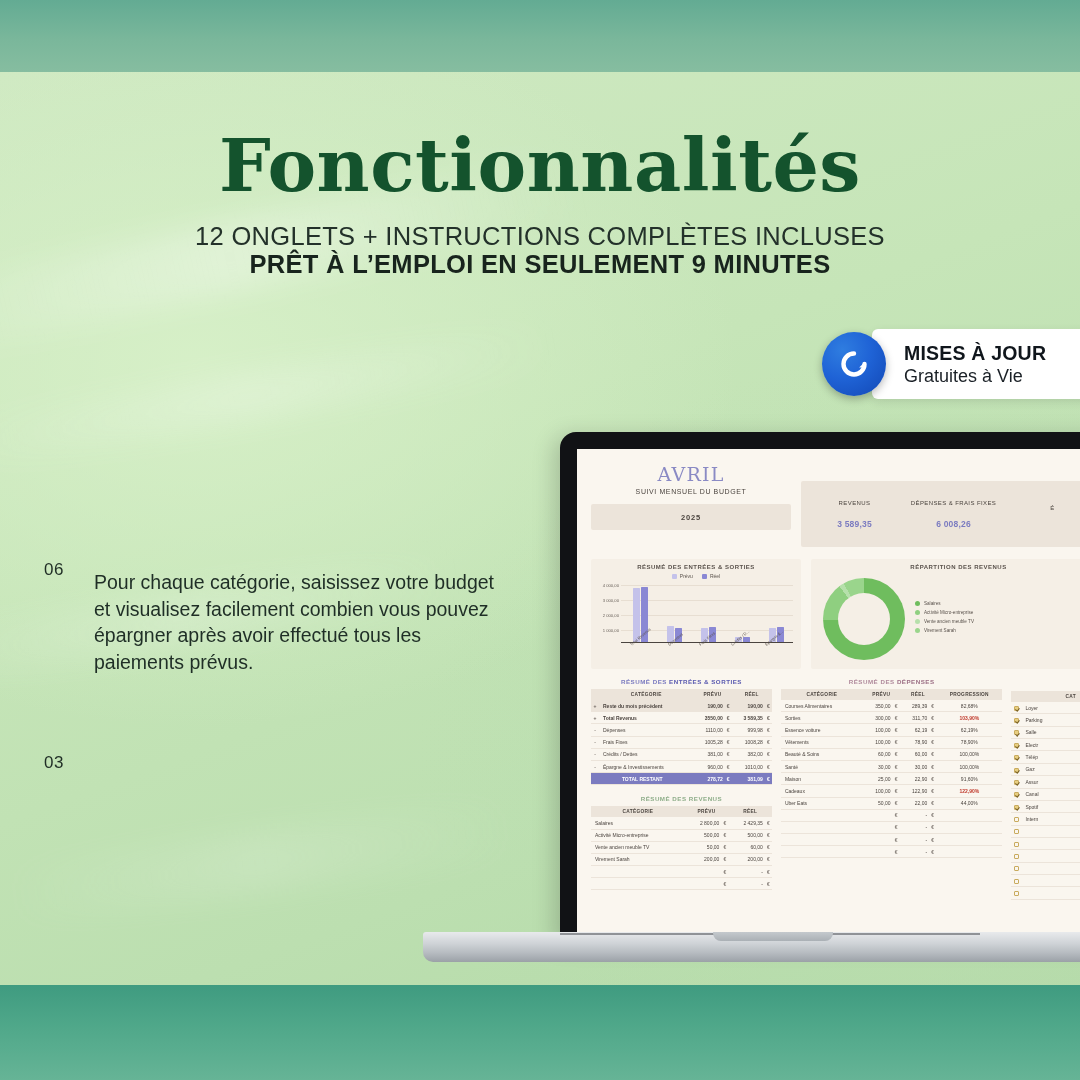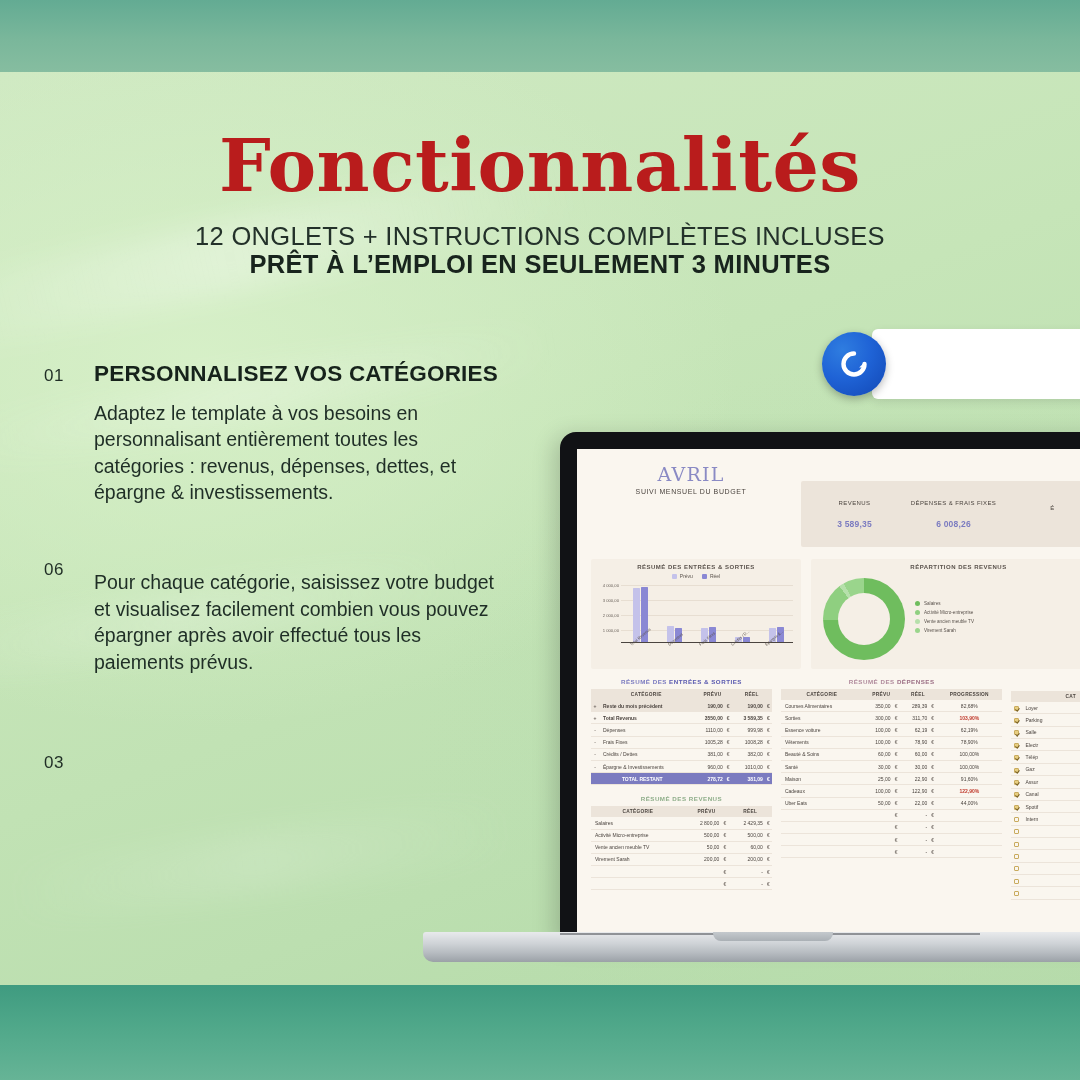--- a/index.html
+++ b/index.html
@@ -34,21 +34,21 @@
   }
   .s1 { left: -120px; top: 150px; width: 700px; height: 70px; transform: rotate(-12deg); }
   .s2 { left: -60px;  top: 300px; width: 620px; height: 48px; transform: rotate(-10deg); opacity:.7; }
   .s3 { left: -100px; top: 520px; width: 560px; height: 55px; transform: rotate(-9deg); opacity:.55; }
   .s4 { left: 0px;    top: 760px; width: 520px; height: 60px; transform: rotate(-8deg); opacity:.45; }
 
   
   .title {
     position: absolute; left: 0; top: 122px; width: 1080px; text-align: center;
     font-family: "DejaVu Serif", "Liberation Serif", serif;
-    font-weight: 700; font-size: 73px; letter-spacing: .5px; color: #b91c1c;
+    font-weight: 700; font-size: 73px; letter-spacing: .5px; color: #14532d;
   }
   .sub1 {
     position: absolute; left: 0; top: 222px; width: 1080px; text-align: center;
     font-size: 25.5px; letter-spacing: .3px; color: #23312a; font-weight: 400;
   }
   .sub2 {
     position: absolute; left: 0; top: 250px; width: 1080px; text-align: center;
     font-size: 25.5px; letter-spacing: .3px; color: #18241d; font-weight: 700;
   }
 
@@ -210,54 +210,54 @@
     <div class="streak s1"></div>
     <div class="streak s2"></div>
     <div class="streak s3"></div>
     <div class="streak s4"></div>
   </div>
   <div class="band-top"></div>
   <div class="band-bottom"></div>
 
   <div class="title">Fonctionnalités</div>
   <div class="sub1">12 ONGLETS + INSTRUCTIONS COMPLÈTES INCLUSES</div>
-  <div class="sub2">PRÊT À L’EMPLOI EN SEULEMENT 3 MINUTES</div>
-
-  <div class="feature f1">
-    <div class="f-num">01</div>
-    <div class="f-head">PERSONNALISEZ VOS CATÉGORIES</div>
-    <div class="f-body">Adaptez le template à vos besoins en personnalisant entièrement toutes les catégories : revenus, dépenses, dettes, et épargne &amp; investissements.</div>
-  </div>
+  <div class="sub2">PRÊT À L’EMPLOI EN SEULEMENT 9 MINUTES</div>
+
   <div class="feature f2">
     <div class="f-num">06</div>
     <div class="f-body">Pour chaque catégorie, saisissez votre budget et visualisez facilement combien vous pouvez épargner après avoir effectué tous les paiements prévus.</div>
   </div>
   <div class="feature f3">
     <div class="f-num">03</div>
   </div>
 
   <div class="badge">
     <div class="badge-icon">
       <svg width="36" height="36" viewBox="0 0 36 36" aria-hidden="true">
         <path d="M18 7.5 A10.5 10.5 0 1 0 28.5 18" fill="none" stroke="#ffffff" stroke-width="4.4" stroke-linecap="round"></path>
         <path d="M23.2 21.6 L28.8 21.6 L28.8 16.0 Z" fill="#ffffff"></path>
       </svg>
     </div>
+    <div class="badge-text">
+      <div class="badge-t1">MISES À JOUR</div>
+      <div class="badge-t2">Gratuites à Vie</div>
+    </div>
   </div>
 
   <div class="laptop">
     <div class="lid">
       <div class="screen">
 
         <div class="sheet">
 
           <div class="sheet-top">
             <div class="sheet-left-head">
               <div class="month">AVRIL</div>
               <div class="month-sub">SUIVI MENSUEL DU BUDGET</div>
+              <div class="year-box">2025</div>
             </div>
             <div class="kpi-box">
               <div class="kpi">
                 <div class="kpi-label">REVENUS</div>
                 <div class="kpi-val">3 589,35</div>
               </div>
               <div class="kpi">
                 <div class="kpi-label">DÉPENSES &amp; FRAIS FIXES</div>
                 <div class="kpi-val">6 008,26</div>
               </div>

